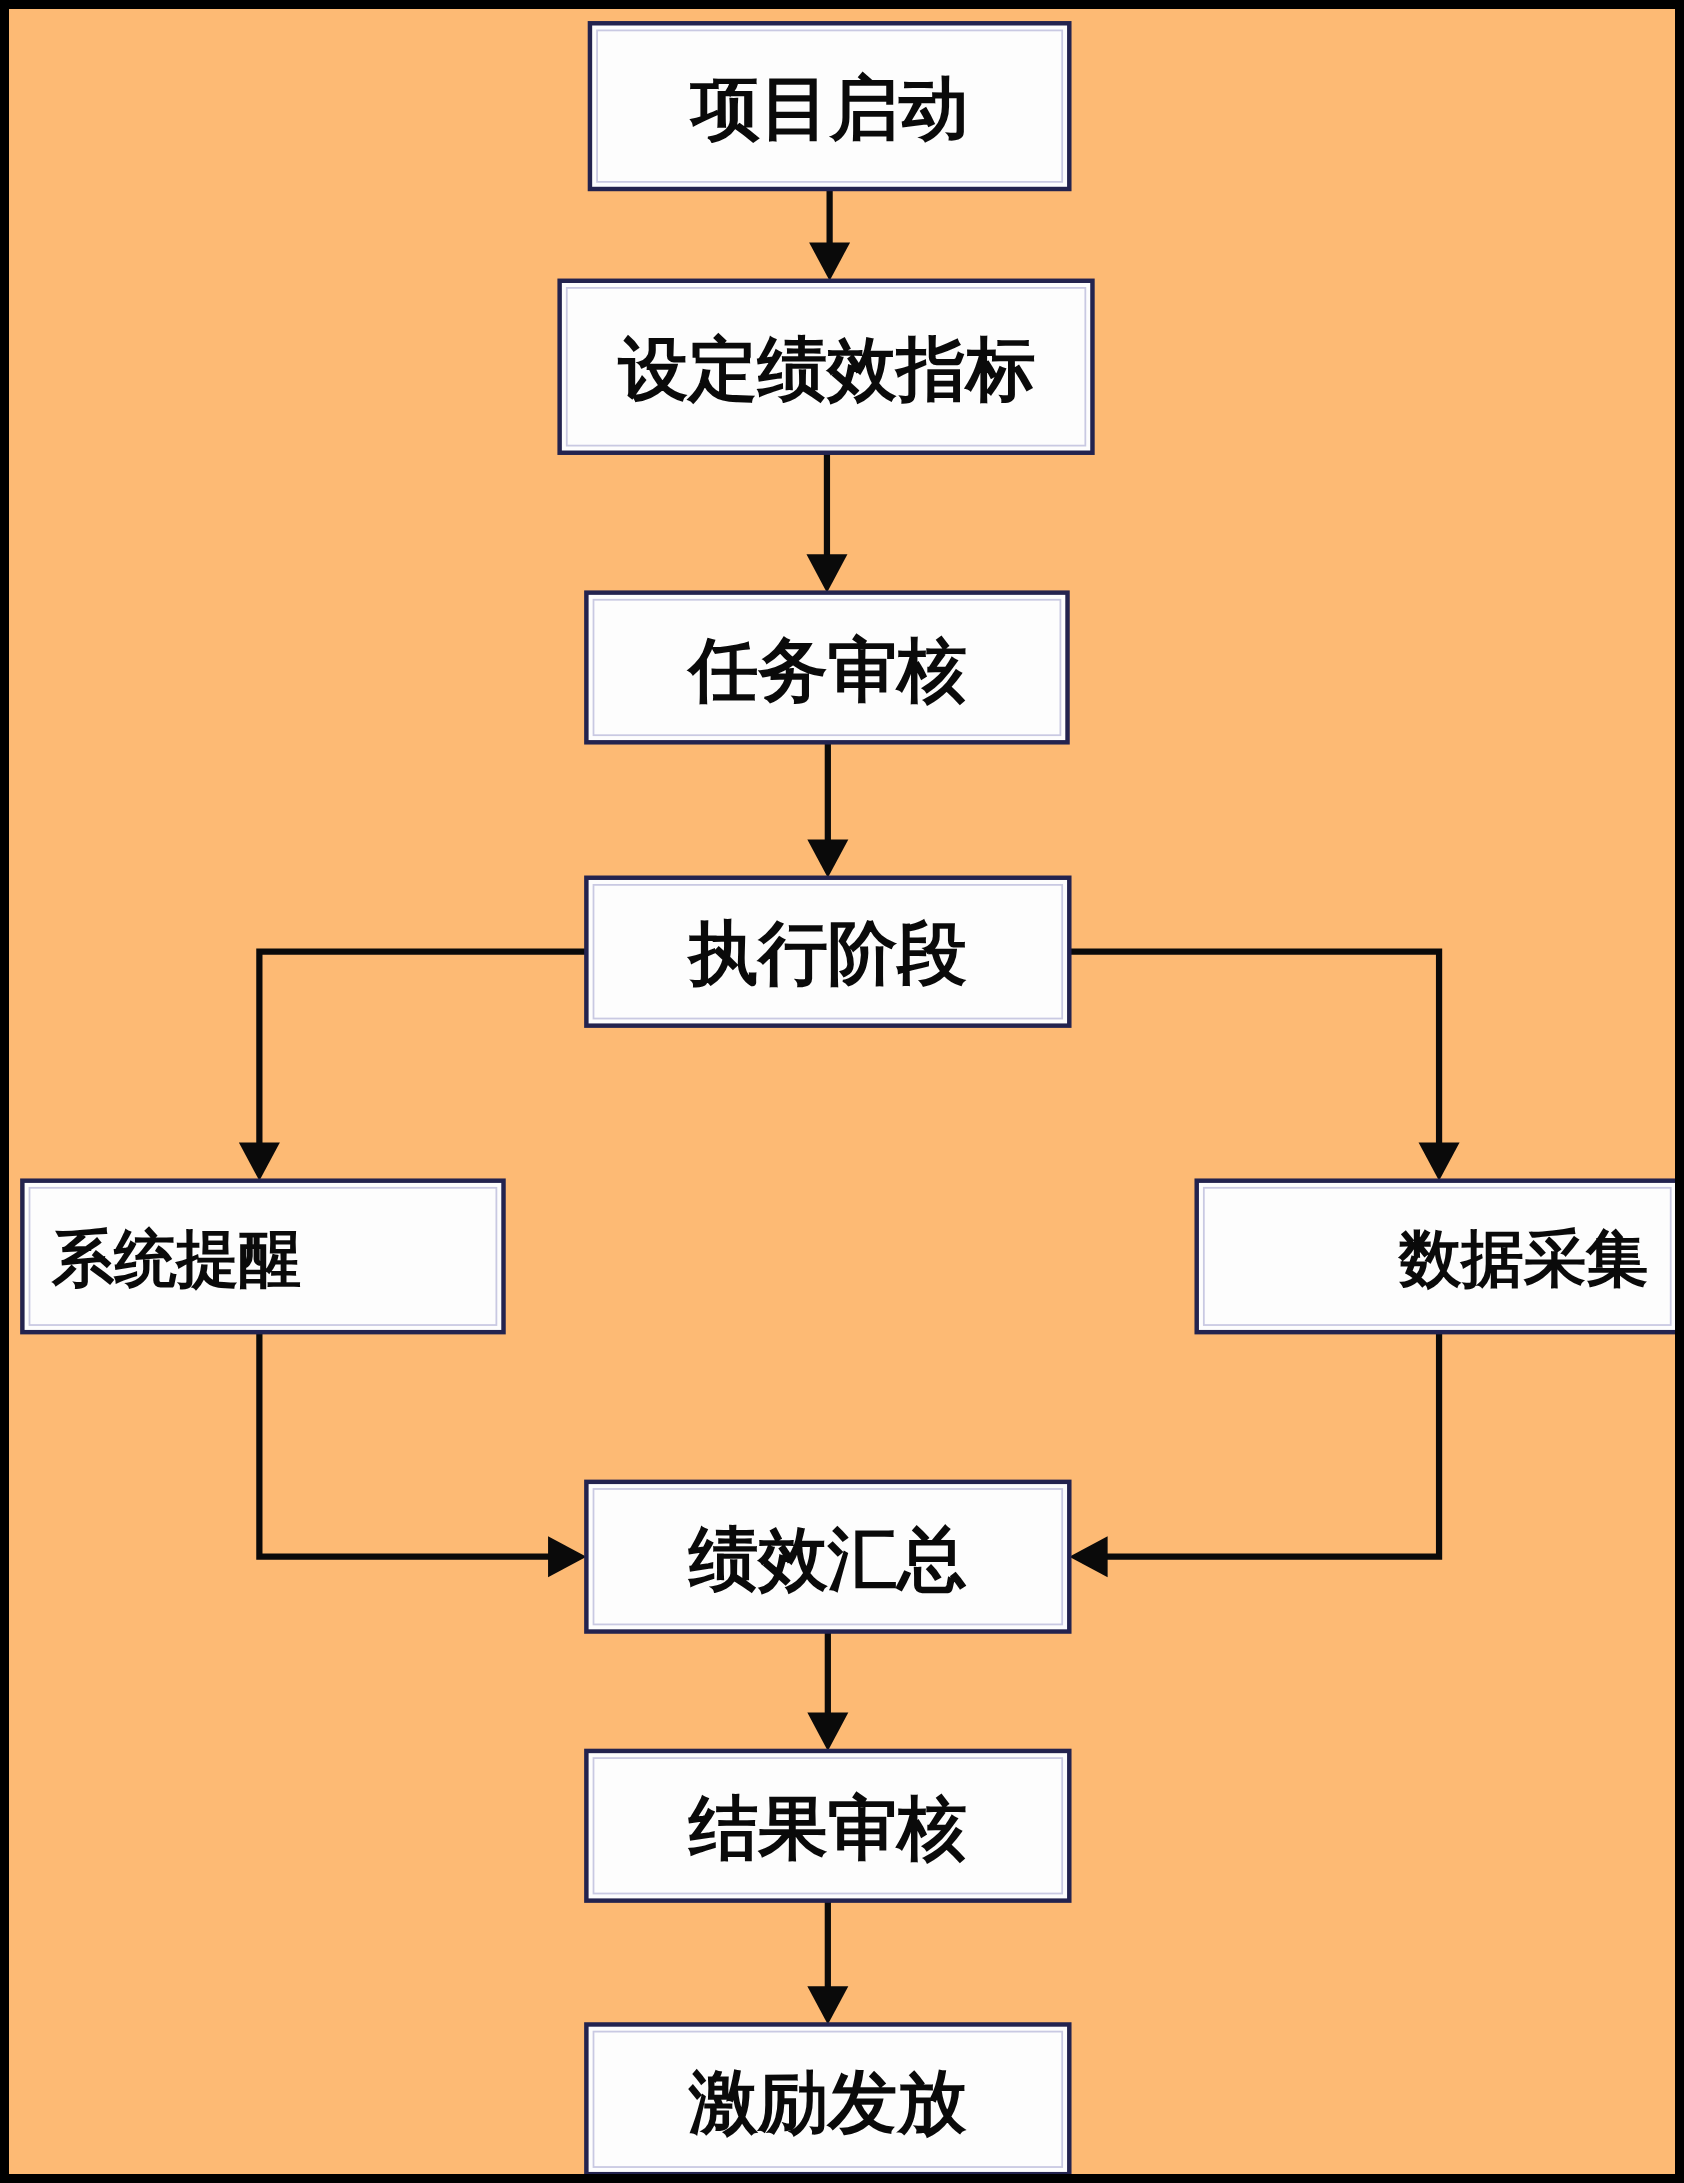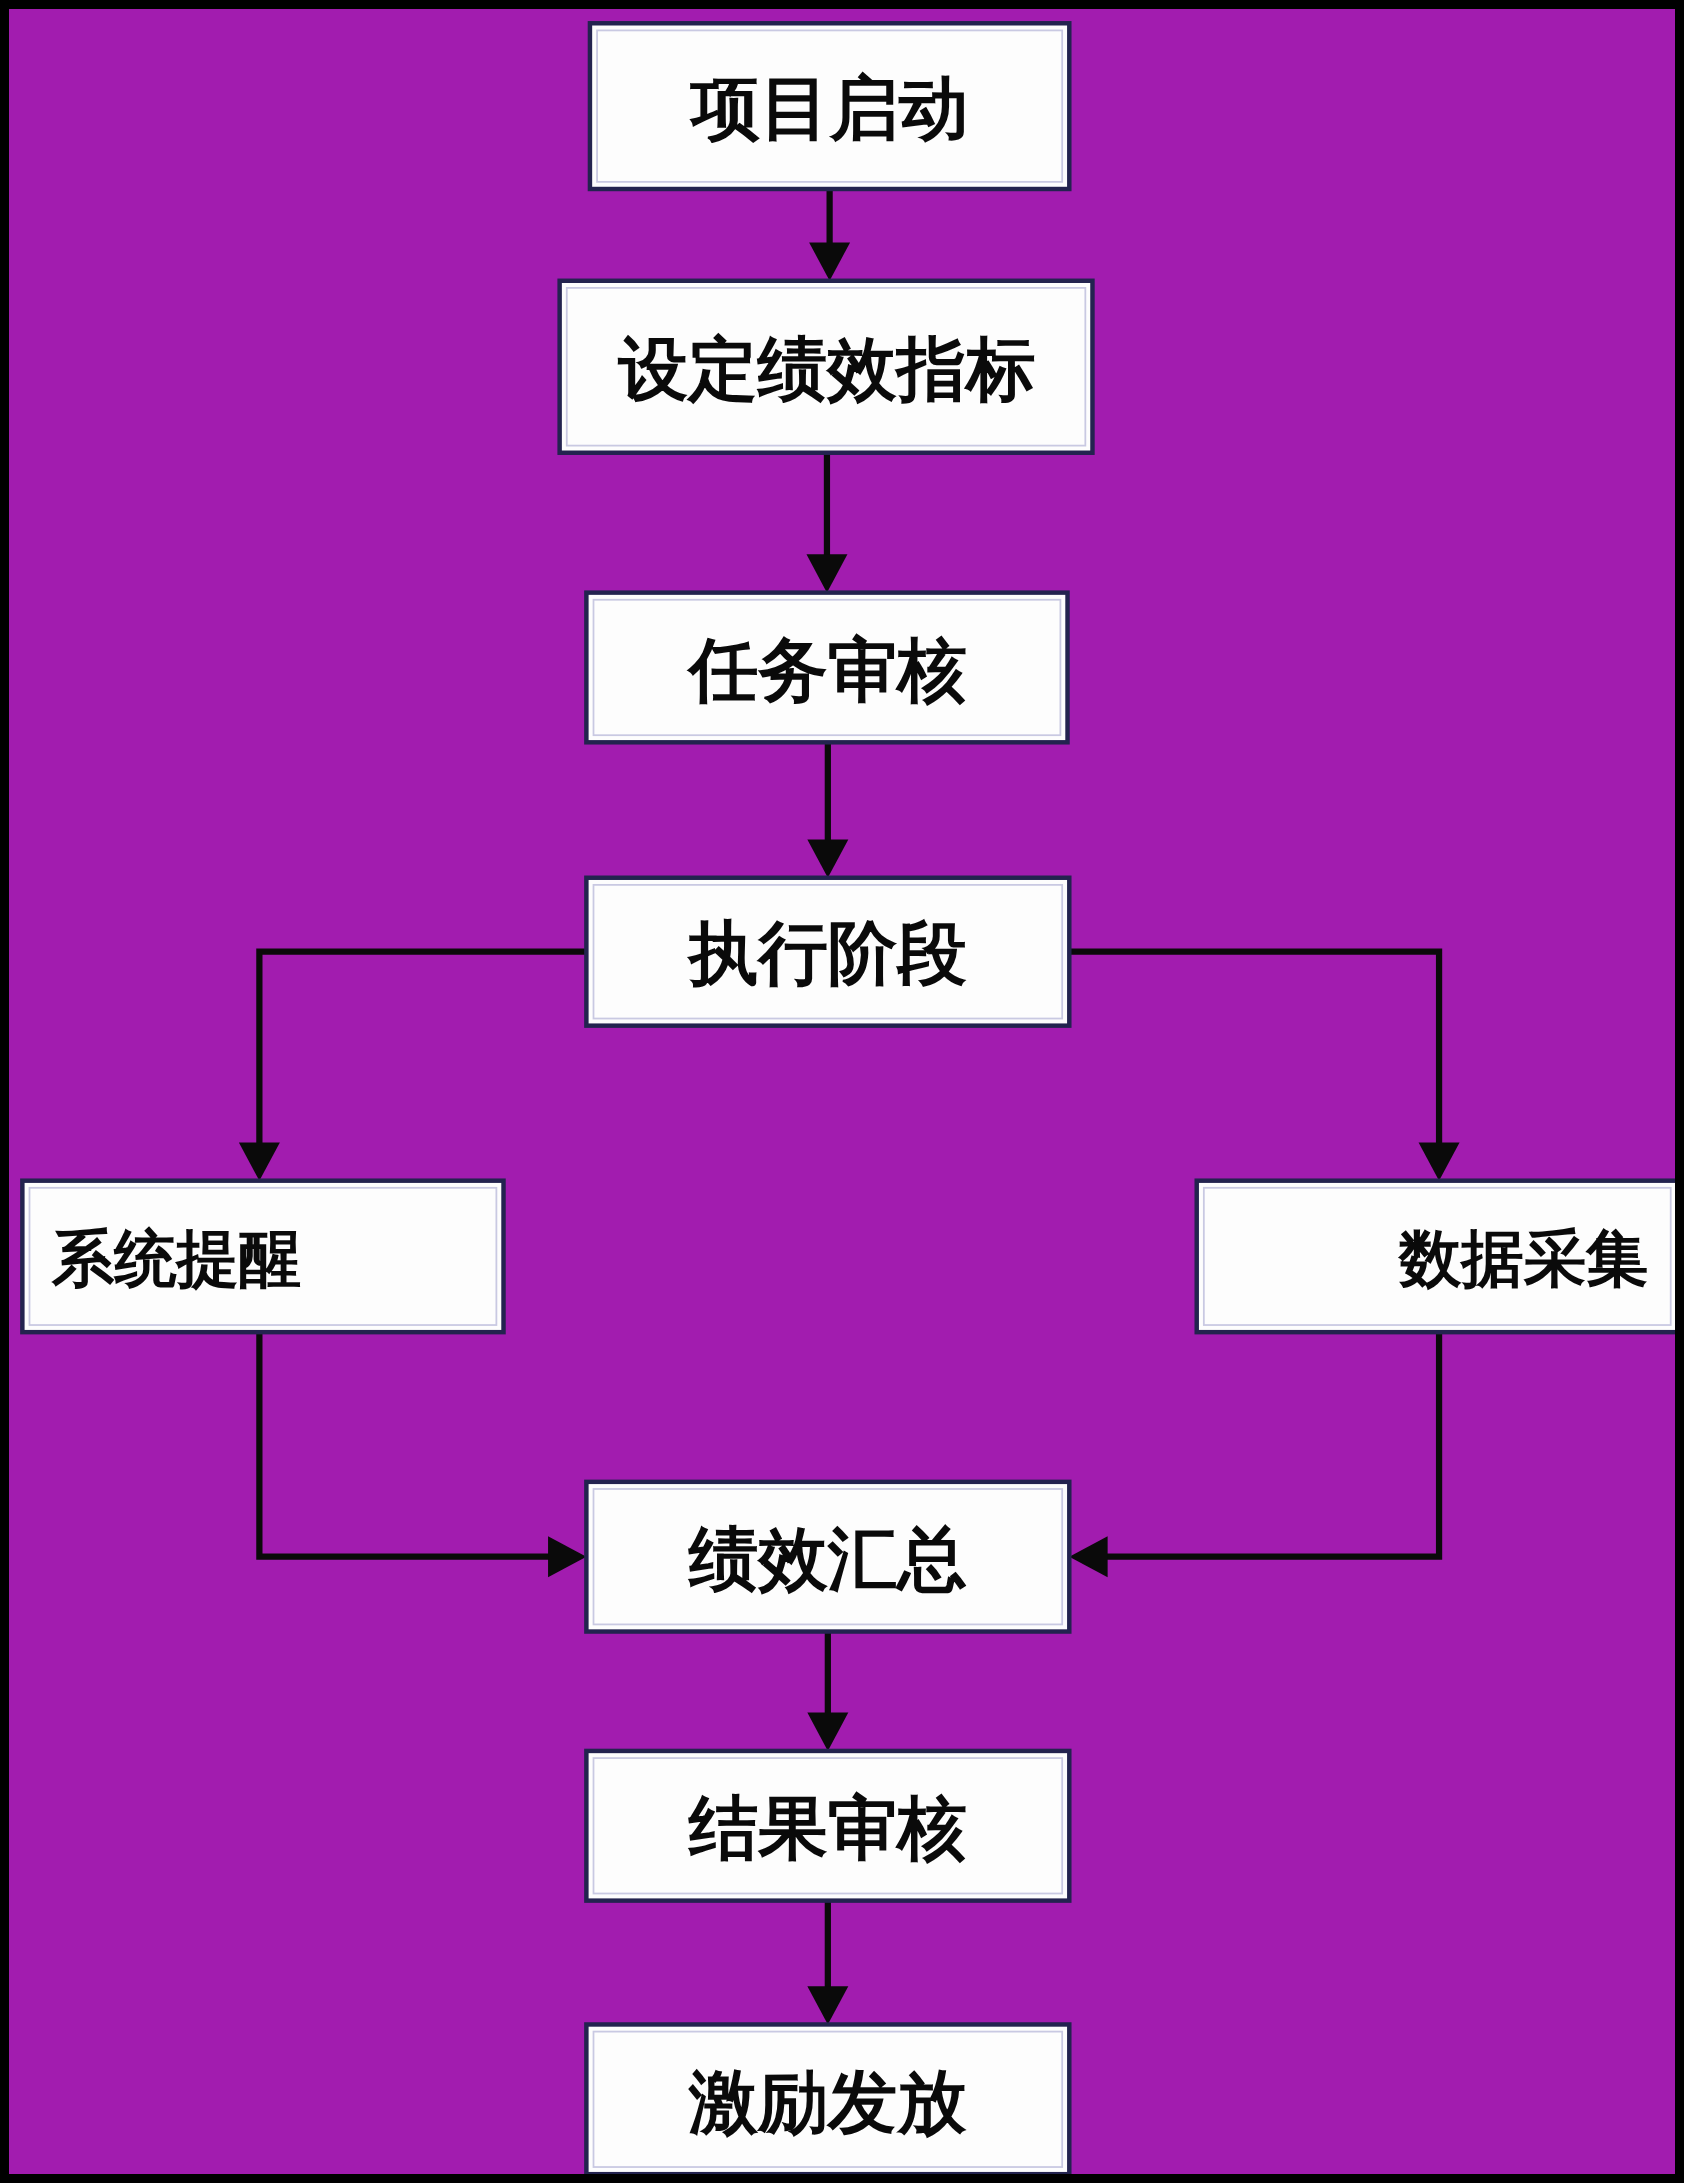--- a/index.html
+++ b/index.html
@@ -4,21 +4,21 @@
 <style>
   html, body {
     margin: 0;
     padding: 0;
     background: #ffffff;
   }
   #page {
     position: relative;
     width: 1684px;
     height: 2183px;
-    background: #a21caf;
+    background: #fdba74;
     box-sizing: border-box;
     border: 9px solid #000000;
     overflow: hidden;
   }
   #flow-svg {
     position: absolute;
     top: 0;
     left: 0;
     width: 1684px;
     height: 2183px;

